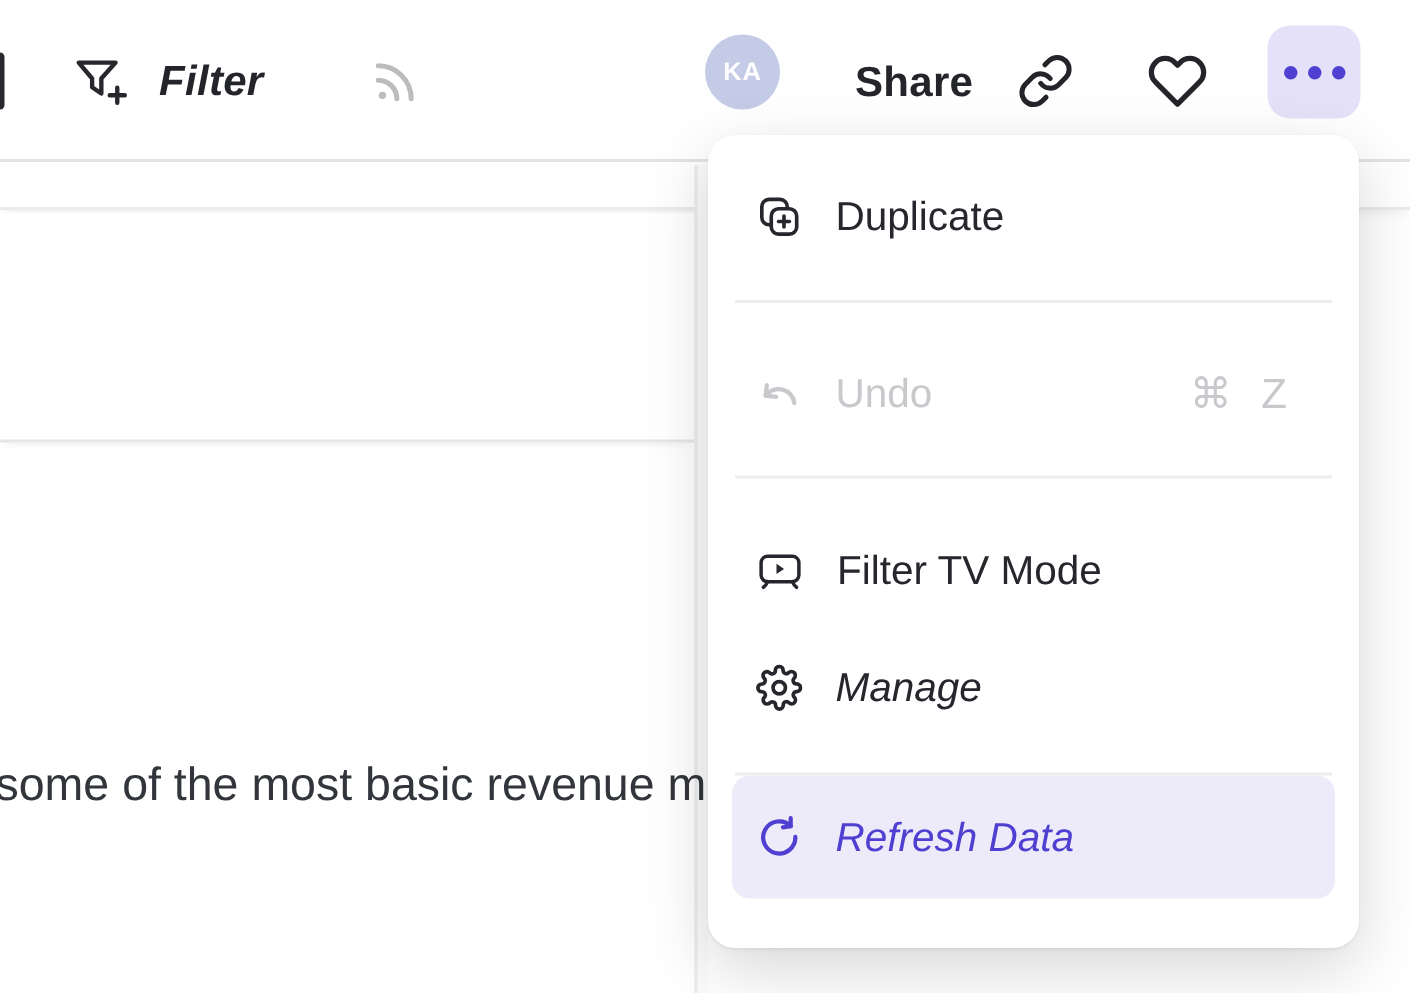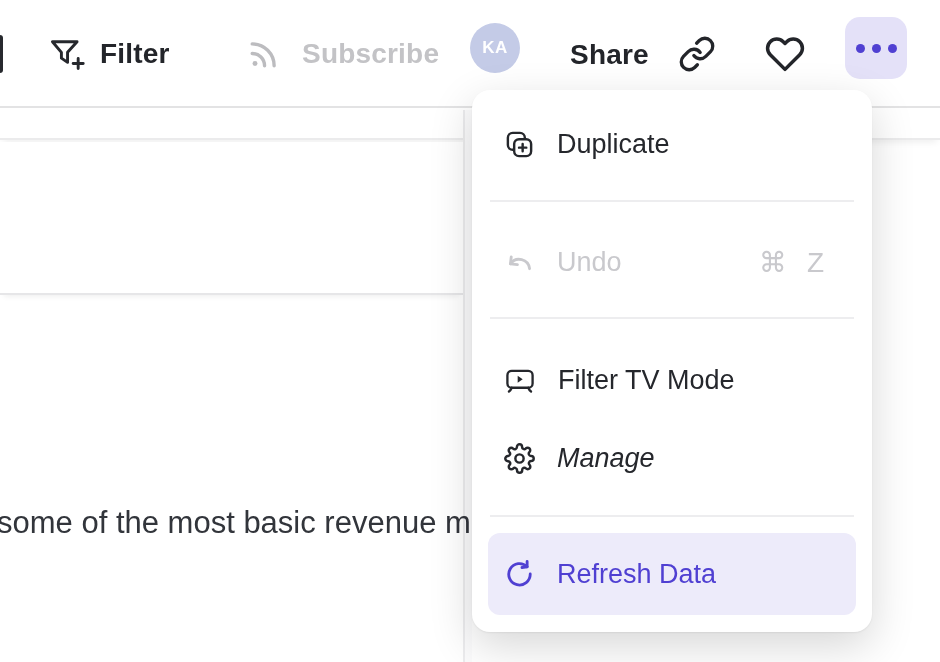--- a/index.html
+++ b/index.html
@@ -18,48 +18,48 @@
              border-left:2px solid #ececee; z-index:1; }
   .cut-icon-sliver { position:absolute; left:-3px; top:35px; width:6px; height:38px; background:#27292e;
              border-radius:3px; z-index:2; }
   .paragraph { position:absolute; left:-3px; top:502px; width:620px; font-size:31px; line-height:42px;
              color:#32353b; white-space:nowrap; z-index:1; }
 
   
   .tb { position:absolute; display:flex; align-items:center; z-index:2; }
   .tb-label { font-size:28px; font-weight:600; color:#23252a; letter-spacing:.2px; }
   .tb-icon { display:block; }
-  .filter-group    { left:48px;  top:0; height:108px; gap:14px; }
+  .filter-group    { left:48px;  top:0; height:108px; gap:20px;font-style:italic; }
   .subscribe-group { left:246px; top:0; height:108px; gap:20px; }
   .subscribe-group .tb-label { color:#c3c3c6; }
   .subscribe-group svg { color:#bcbcbf; }
   .avatar { position:absolute; left:470px; top:23px; width:50px; height:50px; border-radius:50%;
             background:var(--avatar-bg,#c4cbe7); color:#fff; display:flex; align-items:center;
             justify-content:center; font-size:17px; font-weight:700; letter-spacing:.5px; z-index:2; }
   .share-group { left:570px; top:1px; height:108px; }
   .link-btn  { left:678px; top:0; height:108px; }
   .heart-btn { left:764px; top:0; height:108px; }
   .more-btn { position:absolute; left:845px; top:17px; width:62px; height:62px; border-radius:15px;
               background:var(--lavender-button,#e4e1f8); display:flex; align-items:center;
               justify-content:center; gap:7px; z-index:2; cursor:pointer; border:none; }
   .dot { width:9px; height:9px; border-radius:50%; background:var(--accent-purple,#4c40d2); }
 
   
-  .menu-panel { position:absolute; left:472px; top:90px; width:400px; height:542px; background:#fff;
+  .menu-panel { position:absolute; left:472px; top:90px; width:434px; height:542px; background:#fff;
                 border-radius:18px; box-shadow:0 1px 2px rgba(0,0,0,.06), 0 14px 44px rgba(0,0,0,.16);
                 padding:16px; z-index:10; display:flex; flex-direction:column; }
   .menu-item { display:flex; align-items:center; height:76px; padding:0 26px 0 16px; gap:22px;
                border-radius:12px; font-size:27px; font-weight:500; color:#25272c; cursor:pointer; }
   .menu-item svg { flex:0 0 auto; }
   .mi-duplicate { height:76px; }
   .mi-undo { margin-top:22px; }
   .mi-tv { margin-top:23px; }
   .mi-manage { height:80px;font-style:italic; }
-  .mi-refresh { margin-top:16px; height:82px; background:var(--lavender-row,#edebfa);
-                color:var(--accent-purple,#5447d0); }
+  .mi-refresh { height:82px; background:var(--lavender-row,#edebfa);
+                color:var(--accent-purple,#5447d0);font-style:italic; }
   .menu-item.disabled { color:#c9c9cd; cursor:default; }
   .shortcut { margin-left:auto; font-size:28px; font-weight:400; color:#c9c9cd; letter-spacing:6px; }
   .divider { height:2px; background:#ededef; margin:18px 2px 0; }
   .divider.d2 { margin-top:17px; }
   .divider.d3 { margin-top:17px; }
 </style>
 </head>
 <body>
 
 <div class="screen">
@@ -78,21 +78,20 @@
     </svg>
     <span class="tb-label">Filter</span>
   </div>
 
   <div class="tb subscribe-group">
     <svg class="tb-icon" width="36" height="36" viewBox="0 0 32 32" fill="none" stroke="currentColor" stroke-width="3" stroke-linecap="round">
       <circle cx="8" cy="24.5" r="2.2" fill="currentColor" stroke="none"></circle>
       <path d="M5.5 15.5 a11 11 0 0 1 11 11"></path>
       <path d="M5.5 7 a19.5 19.5 0 0 1 19.5 19.5"></path>
     </svg>
-    <span class="tb-label">Subscribe</span>
   </div>
 
   <div class="avatar">
     <span>KA</span>
   </div>
 
   <div class="tb share-group">
     <span class="tb-label">Share</span>
   </div>
 

